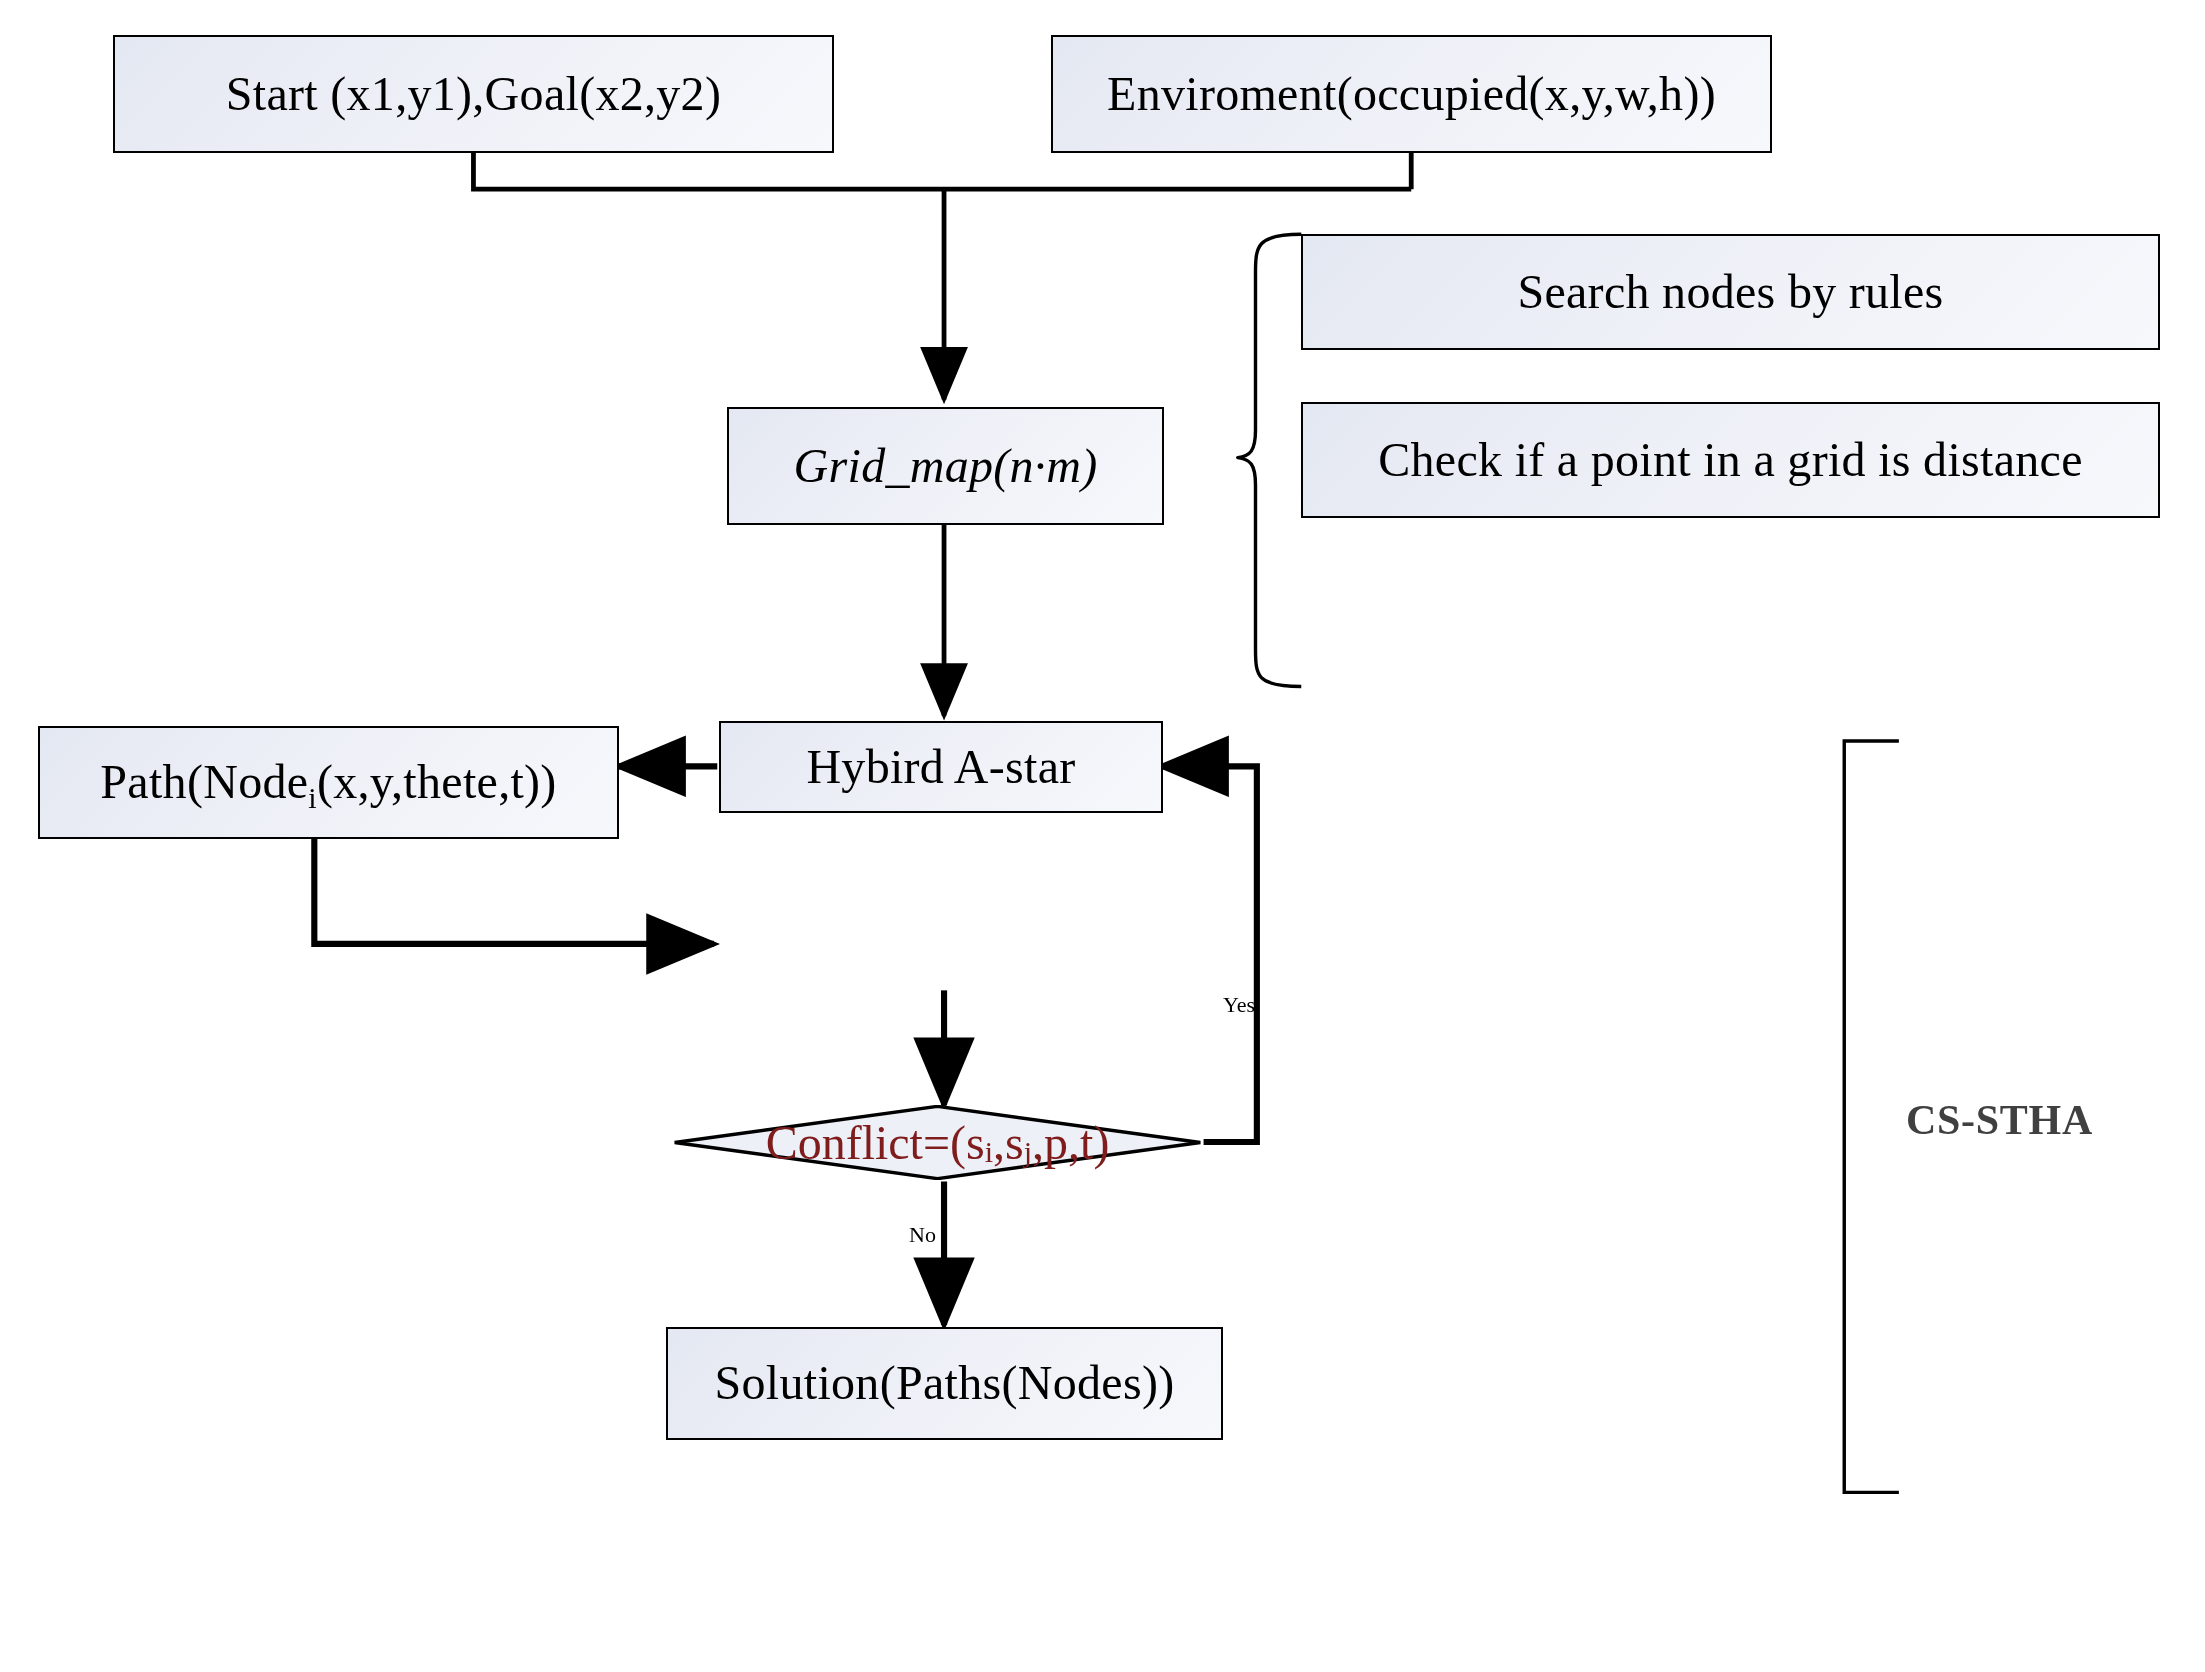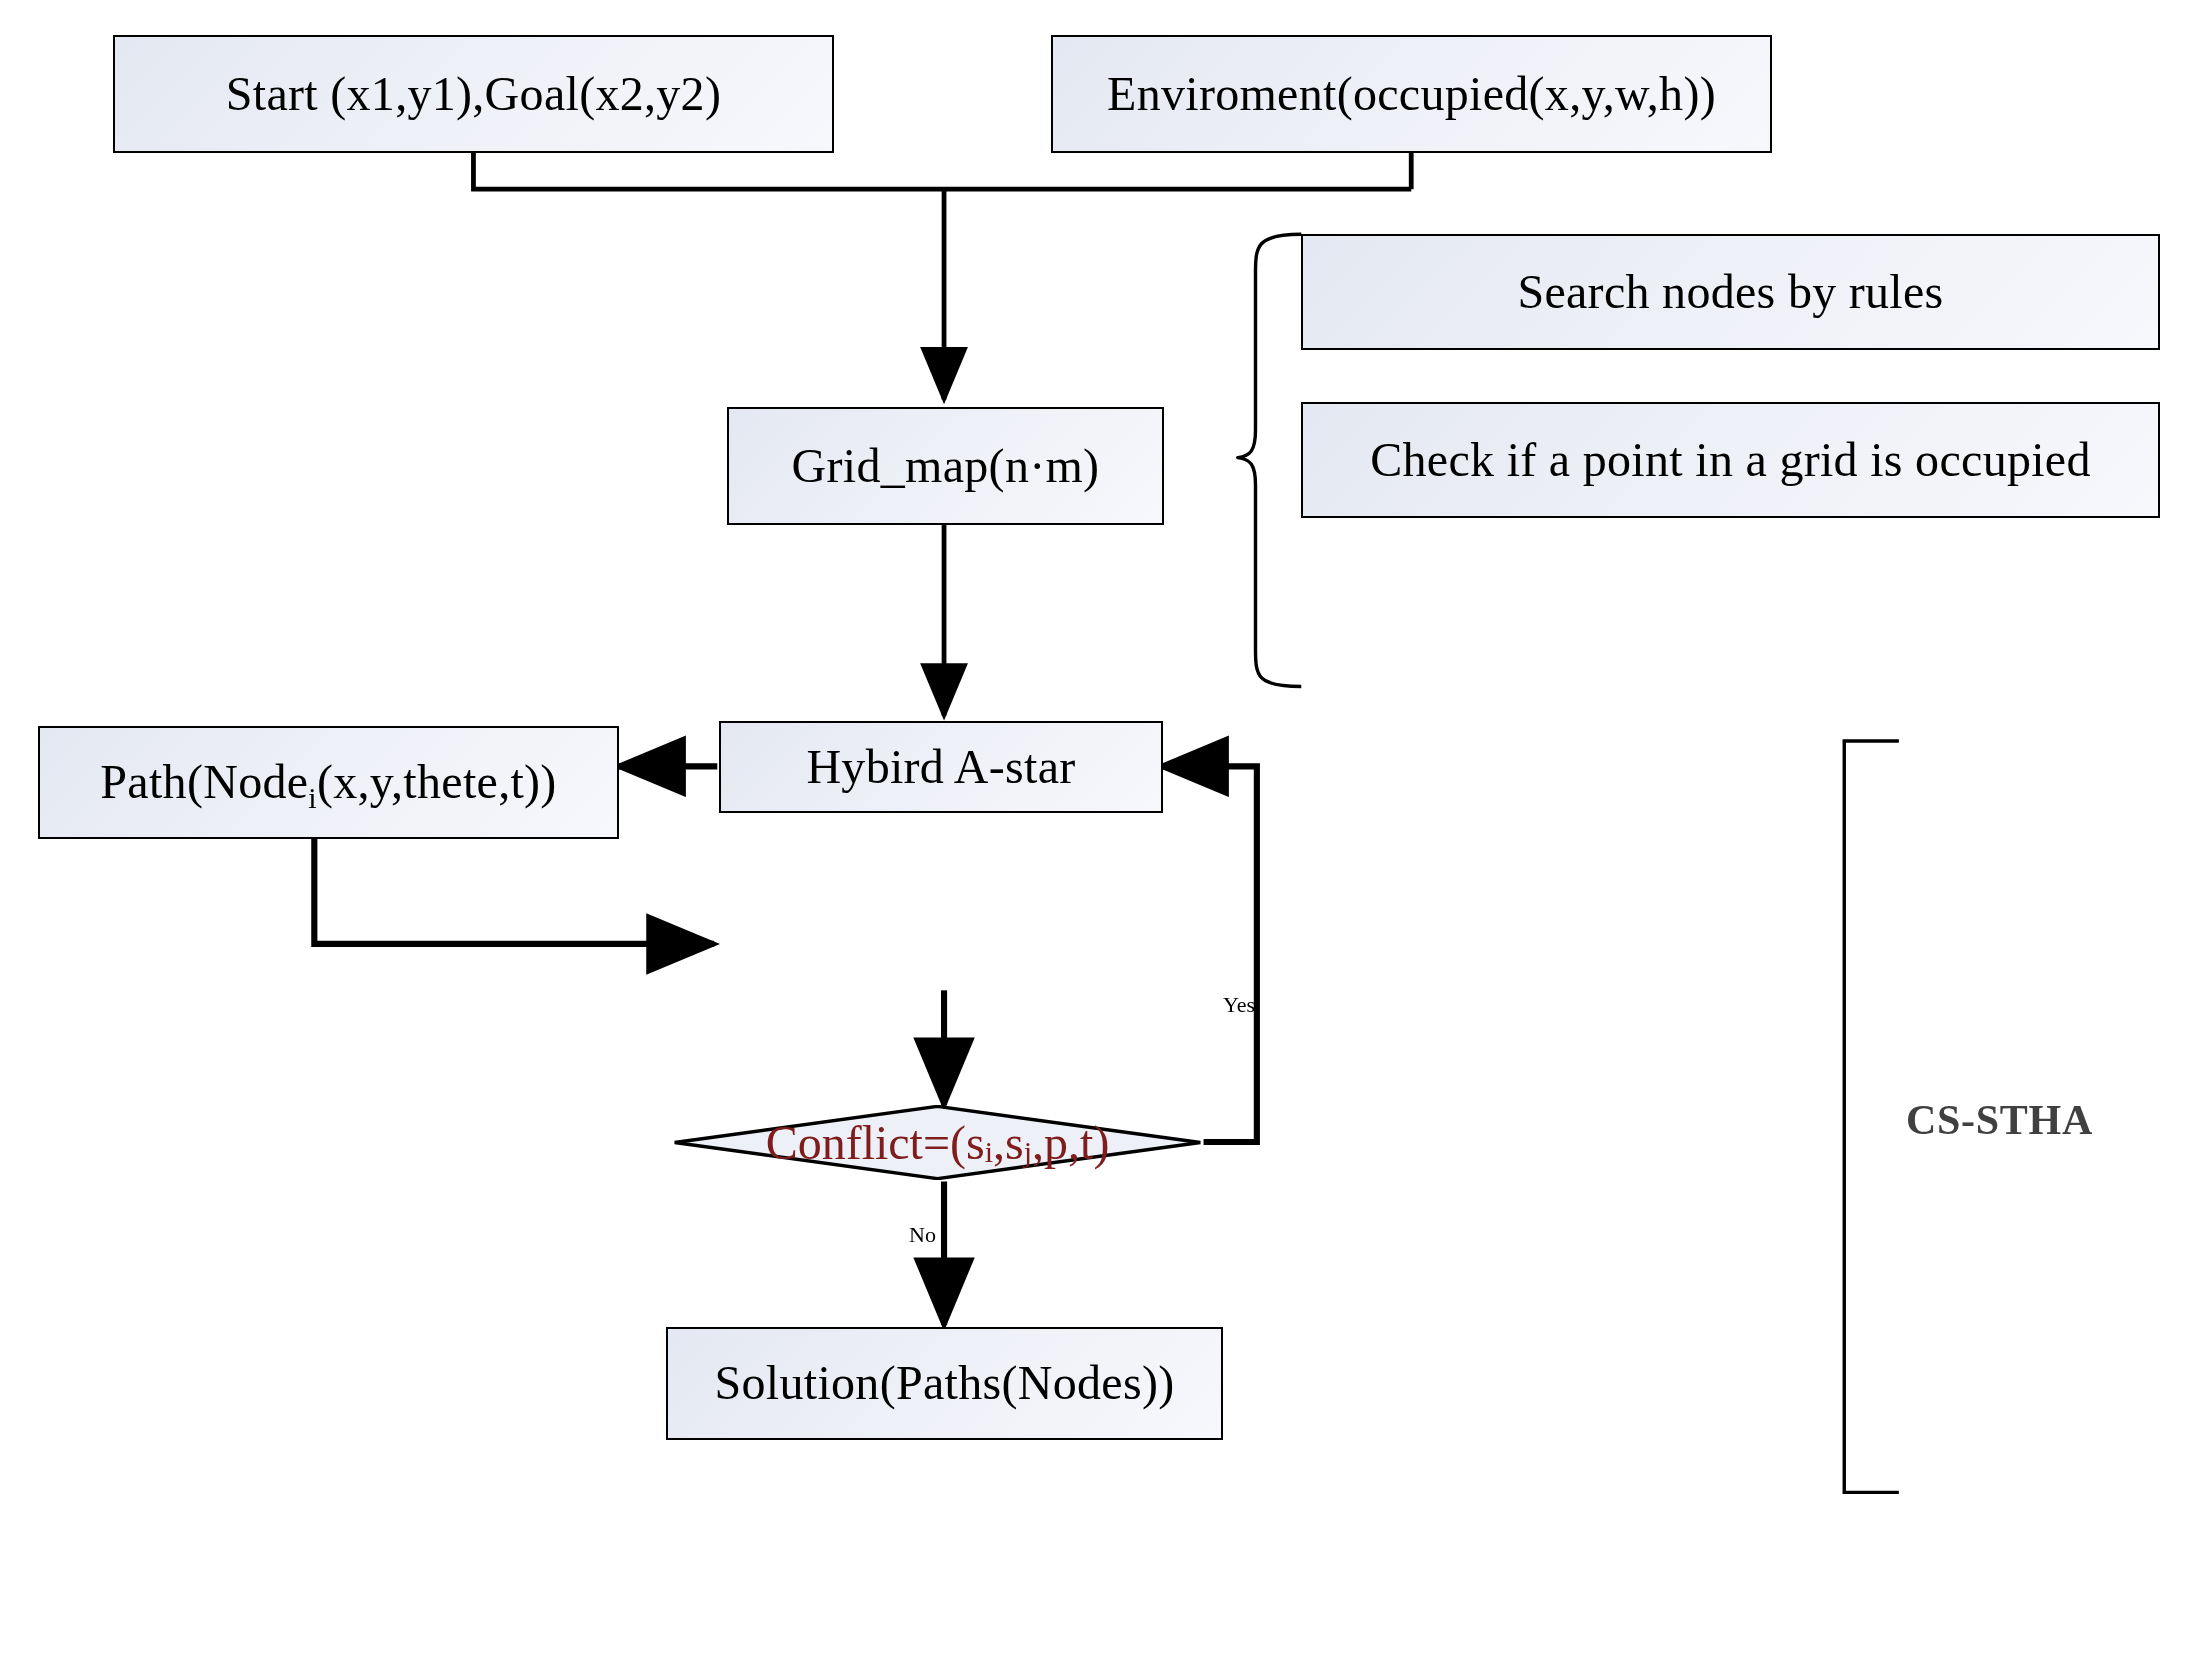--- a/index.html
+++ b/index.html
@@ -130,30 +130,30 @@
   </svg>
 
   <div class="node" style="left:113px; top:35px; width:721px; height:118px;">
     <span class="txt">Start (x1,y1),Goal(x2,y2)</span>
   </div>
 
   <div class="node" style="left:1051px; top:35px; width:721px; height:118px;">
     <span class="txt">Enviroment(occupied(x,y,w,h))</span>
   </div>
 
-  <div class="node" style="left:727px; top:407px; width:437px; height:118px;">
+  <div class="node" style="left:727px; top:407px; width:437px; height:118px;font-style:italic;">
     <span class="txt">Grid_map(n·m)</span>
   </div>
 
   <div class="node" style="left:1301px; top:234px; width:859px; height:116px;">
     <span class="txt">Search nodes by rules</span>
   </div>
 
   <div class="node" style="left:1301px; top:402px; width:859px; height:116px;">
-    <span class="txt">Check if a point in a grid is occupied</span>
+    <span class="txt">Check if a point in a grid is distance</span>
   </div>
 
 
   <div class="node" style="left:38px; top:726px; width:581px; height:113px;">
     <span class="txt"><span>Path(Node</span><sub>i</sub><span>(x,y,thete,t))</span></span>
   </div>
 
   <div class="node" style="left:719px; top:721px; width:444px; height:92px;">
     <span class="txt">Hybird A-star</span>
   </div>

